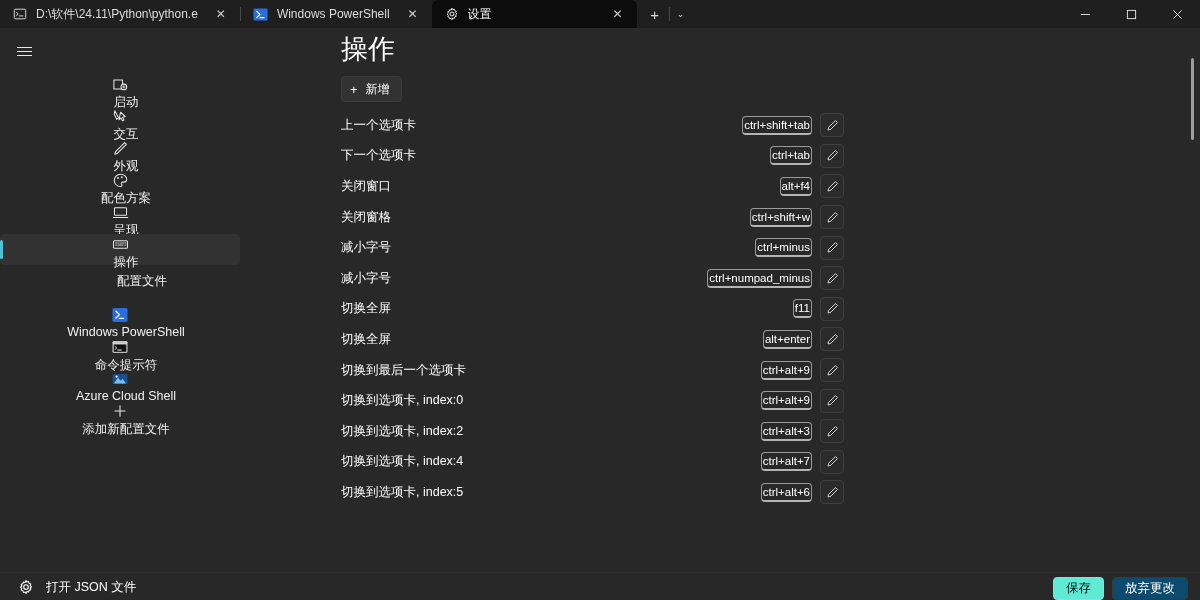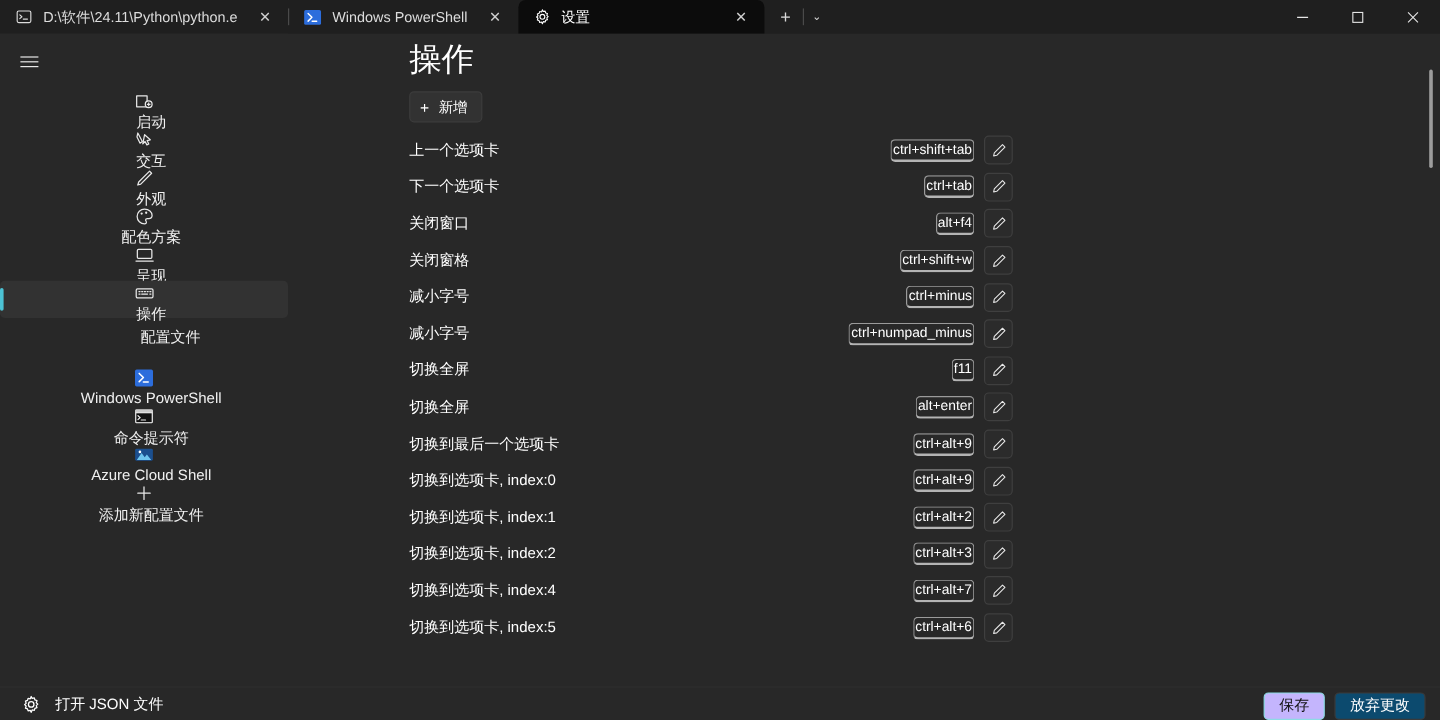--- a/index.html
+++ b/index.html
@@ -140,21 +140,21 @@
     display: flex; align-items: flex-end;
   }
   .json-link {
     display: flex; align-items: center; gap: 12px;
     margin-left: 12px; height: 26px; padding: 0 6px; border-radius: 4px;
   }
   .json-link .lbl { font-size: 12.5px; color: #ffffff; }
   .footer-actions { margin-left: auto; display: flex; gap: 8px; margin-right: 12px; }
   .btn-save {
     height: 23px; padding: 0 12px; border-radius: 4px;
-    background: #c4b5fd; color: #101010; font-size: 12.5px;
+    background: #5eead4; color: #101010; font-size: 12.5px;
     display: flex; align-items: center; justify-content: center;
     border: 1px solid #8ddbe5;
   }
   .btn-discard {
     height: 23px; padding: 0 12px; border-radius: 4px;
     background: #0c4a6e; color: #ffffff; font-size: 12.5px;
     display: flex; align-items: center; justify-content: center;
     border: 1px solid #3a3a3a;
   }
   svg { display: block; }
@@ -452,31 +452,20 @@
           <span>
             <svg width="13" height="13" viewBox="0 0 16 16">
               <path d="M11.6 1.9l2.5 2.5-8.4 8.4-3.2.7.7-3.2z" fill="none" stroke="#e8e8e8" stroke-width="1.1" stroke-linejoin="round"></path>
             </svg>
           </span>
         </div>
       </div>
       <div class="row">
         <div class="row-label">切换到选项卡, index:0</div>
         <div class="chip">ctrl+alt+9</div>
-        <div class="edit-btn">
-          <span>
-            <svg width="13" height="13" viewBox="0 0 16 16">
-              <path d="M11.6 1.9l2.5 2.5-8.4 8.4-3.2.7.7-3.2z" fill="none" stroke="#e8e8e8" stroke-width="1.1" stroke-linejoin="round"></path>
-            </svg>
-          </span>
-        </div>
-      </div>
-      <div class="row">
-        <div class="row-label">切换到选项卡, index:1</div>
-        <div class="chip">ctrl+alt+2</div>
         <div class="edit-btn">
           <span>
             <svg width="13" height="13" viewBox="0 0 16 16">
               <path d="M11.6 1.9l2.5 2.5-8.4 8.4-3.2.7.7-3.2z" fill="none" stroke="#e8e8e8" stroke-width="1.1" stroke-linejoin="round"></path>
             </svg>
           </span>
         </div>
       </div>
       <div class="row">
         <div class="row-label">切换到选项卡, index:2</div>

